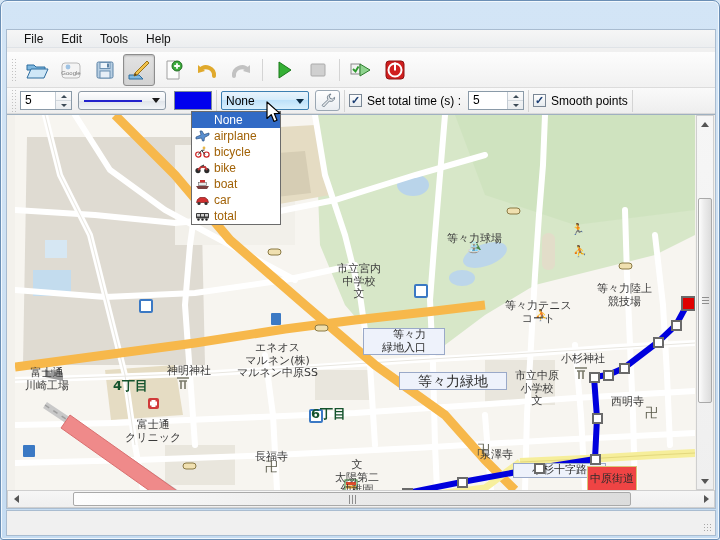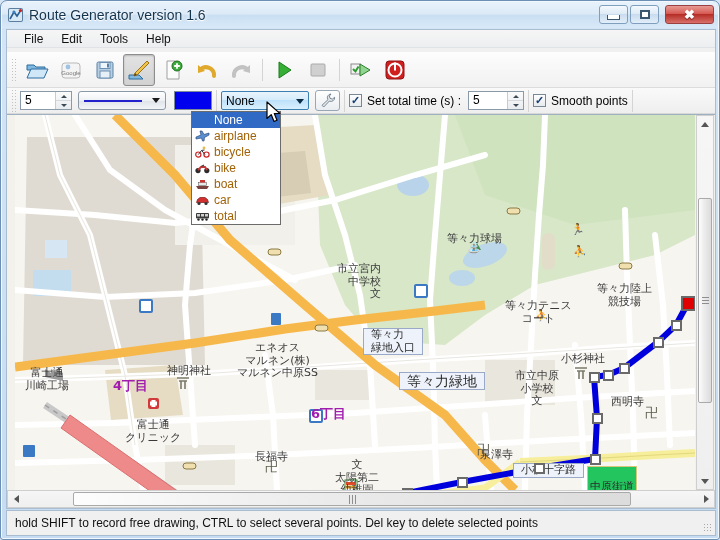--- a/index.html
+++ b/index.html
@@ -116,25 +116,25 @@
   .optlabel{font-size:12px;color:#000;margin-left:5px;white-space:nowrap;}
   
   #mapframe{
     position:absolute;left:0;top:84px;width:708px;height:394px;
     border-top:1px solid #9fb0c0;box-sizing:border-box;overflow:hidden;background:#f3f1ec;
   }
   #mapview{position:absolute;left:8px;top:0;width:680px;height:375px;overflow:hidden;background:#f6f4ef;}
   #map-svg{position:absolute;left:0;top:0;}
   .mlabel{position:absolute;font-family:"DejaVu Sans",sans-serif;color:#3a3a3a;white-space:pre;text-align:center;
     line-height:1.15;pointer-events:none;}
-  .mlabel.b{color:#a21caf;font-weight:bold;}
+  .mlabel.b{color:#14532d;font-weight:bold;}
   .mbox{position:absolute;background:#eef2fb;border:1px solid #9aa9c8;color:#2b2b2b;
-    font-family:"DejaVu Sans",sans-serif;white-space:pre;text-align:left;line-height:1.15;padding:0 7px;}
-  .mboxy{position:absolute;background:#22c55e;border:1px solid #d8c77a;color:#2b2b2b;
-    font-family:"DejaVu Sans",sans-serif;white-space:pre;padding:12px 2px;}
+    font-family:"DejaVu Sans",sans-serif;white-space:pre;text-align:right;line-height:1.15;padding:0 18px;}
+  .mboxy{position:absolute;background:#ef4444;border:1px solid #d8c77a;color:#2b2b2b;
+    font-family:"DejaVu Sans",sans-serif;white-space:pre;padding:4px 2px;}
   .wpt{position:absolute;width:11px;height:11px;background:#ffffff;border:2px solid #6a6a6a;box-sizing:border-box;}
   .endpt{position:absolute;width:15px;height:15px;background:#e00000;border:2px solid #6a6a6a;box-sizing:border-box;}
   
   .sbar{position:absolute;background:linear-gradient(to bottom,#f6f6f6,#efefef);border:1px solid #cfcfcf;box-sizing:border-box;}
   #vscroll{left:689px;top:0;width:18px;height:375px;}
   #hscroll{left:0;top:375px;width:708px;height:18px;}
   .sarrow{position:absolute;display:flex;align-items:center;justify-content:center;}
   .sthumb{position:absolute;border:1px solid #a9a9a9;border-radius:2px;
     background:linear-gradient(to right,#fdfdfd,#ededed 40%,#dcdcdc);box-sizing:border-box;
     display:flex;align-items:center;justify-content:center;}
@@ -158,42 +158,20 @@
   }
   #status-text{font-size:12px;color:#111;}
   #resizer{position:absolute;right:3px;bottom:3px;width:9px;height:9px;
     background-image:radial-gradient(#a7a7a7 40%,transparent 41%);background-size:3px 3px;}
 </style>
 </head>
 <body>
 
 <div id="window">
 
-  <div id="titlebar">
-    <div id="app-icon">
-      <svg width="16" height="16" viewBox="0 0 16 16">
-        <rect x="0" y="1" width="15" height="14" rx="2" fill="#5d7f9e"></rect>
-        <rect x="1" y="2" width="13" height="12" rx="1" fill="#d8e8f4"></rect>
-        <path d="M2 12 L6 5 L9 9 L13 3" stroke="#2a5f96" stroke-width="1.6" fill="none"></path>
-        <circle cx="6" cy="5" r="1.6" fill="#3f7fc0"></circle>
-        <circle cx="12.5" cy="3.5" r="1.6" fill="#cc2222"></circle>
-      </svg>
-    </div>
-    <div id="title-text">Route Generator version 1.6</div>
-
-    <div class="winbtn" id="btn-min">
-      <div class="glyph-min"></div>
-    </div>
-    <div class="winbtn" id="btn-max">
-      <div class="glyph-max"></div>
-    </div>
-    <div class="winbtn" id="btn-close">
-      <div class="glyph-close">✖</div>
-    </div>
-  </div>
 
   <div id="client">
 
     <div id="menubar">
       <div class="menuitem">File</div>
       <div class="menuitem">Edit</div>
       <div class="menuitem">Tools</div>
       <div class="menuitem">Help</div>
     </div>
 
@@ -496,21 +474,21 @@
 
         <div class="mlabel" style="left:10px;top:252px;font-size:11px;">富士通
 川崎工場</div>
         <div class="mlabel b" style="left:98px;top:264px;font-size:13px;">4丁目</div>
         <div class="mlabel" style="left:152px;top:250px;font-size:11px;">神明神社</div>
         <div class="mlabel" style="left:110px;top:304px;font-size:11px;">富士通
 クリニック</div>
         <div class="mlabel" style="left:222px;top:227px;font-size:11px;">エネオス
 マルネン(株)
 マルネン中原SS</div>
-        <div class="mlabel" style="left:322px;top:148px;font-size:11px;text-align:right;">市立宮内
+        <div class="mlabel" style="left:322px;top:148px;font-size:11px;">市立宮内
 中学校
 文</div>
         <div class="mlabel" style="left:432px;top:118px;font-size:11px;">等々力球場</div>
         <div class="mlabel" style="left:582px;top:168px;font-size:11px;">等々力陸上
 競技場</div>
         <div class="mlabel" style="left:490px;top:185px;font-size:11px;">等々力テニス
 コート</div>
         <div class="mlabel" style="left:546px;top:238px;font-size:11px;">小杉神社</div>
         <div class="mlabel" style="left:500px;top:255px;font-size:11px;">市立中原
 小学校
@@ -641,16 +619,15 @@
     </div>
   </div>
 
   <div id="cursor">
     <svg width="17" height="24" viewBox="0 0 17 24">
       <path d="M1 1 L1 17.5 L5.2 13.6 L8 20.5 L11 19.2 L8.3 12.6 L13.8 12.4 Z" fill="#ffffff" stroke="#000000" stroke-width="1.2" stroke-linejoin="round"></path>
     </svg>
   </div>
 
   <div id="statusbar">
-    <div id="status-text">hold SHIFT to record free drawing, CTRL to select several points. Del key to delete selected points</div>
     <div id="resizer"></div>
   </div>
 </div>
 
 </body></html>

